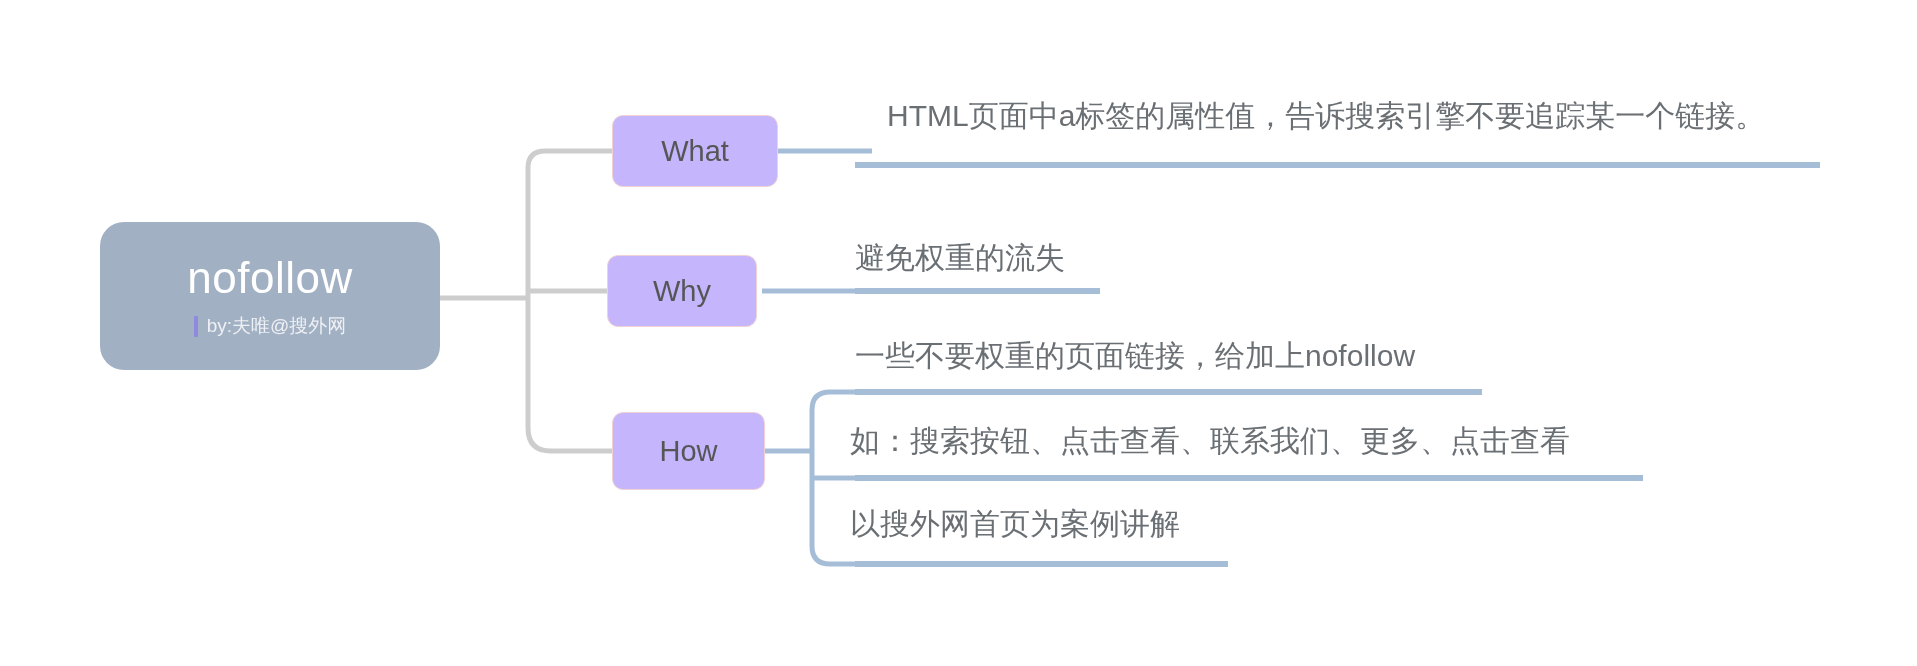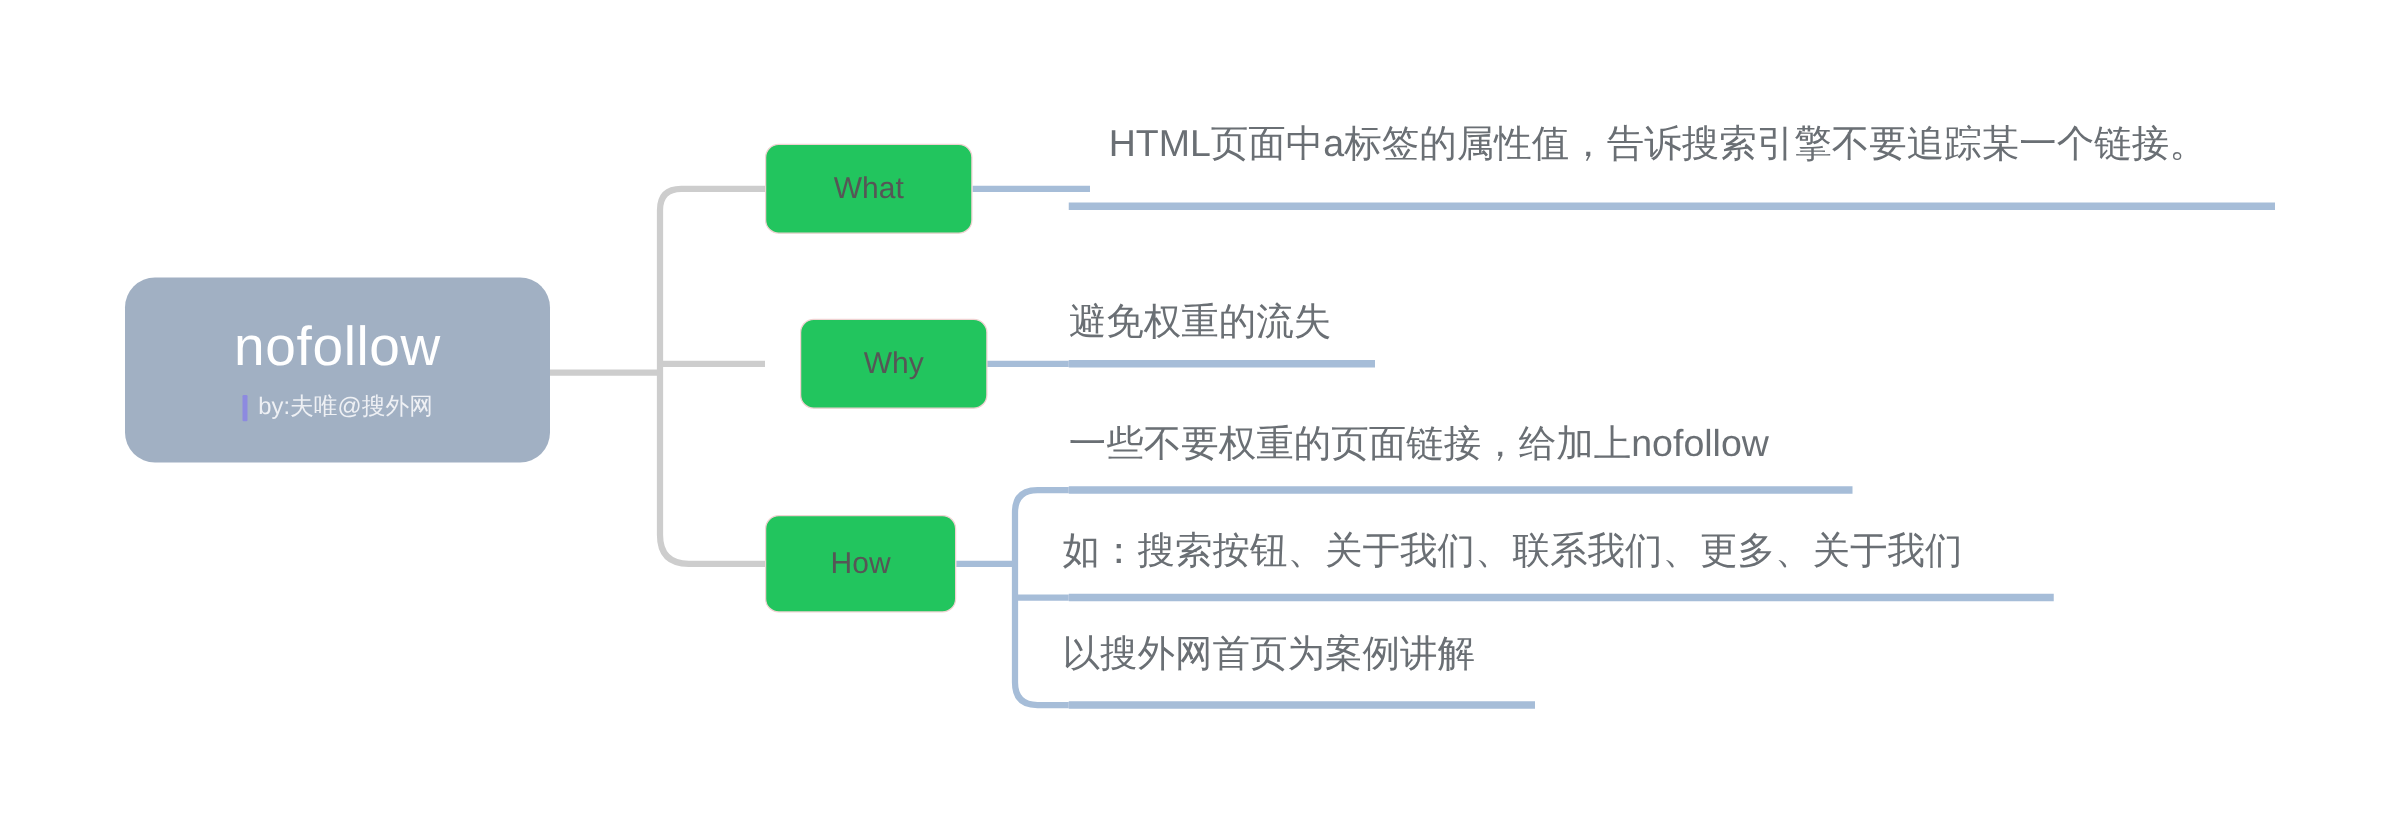--- a/index.html
+++ b/index.html
@@ -63,33 +63,33 @@
     display: inline-block;
     width: 4px;
     height: 21px;
     background: #8d8ae0;
     border-radius: 1px;
   }
 
   
   .branch-node {
     position: absolute;
-    background: #22c55e;
+    background: #c4b5fd;
     border: 1.5px solid #f0d2d2;
     border-radius: 11px;
     box-sizing: border-box;
     display: flex;
     align-items: center;
     justify-content: center;
     color: #565656;
-    font-size: 24px;
+    font-size: 29px;
     font-weight: 400;
   }
   .branch-what { left: 612px; top: 115px; width: 166px; height: 72px; }
-  .branch-why  { left: 640px; top: 255px; width: 150px; height: 72px; }
+  .branch-why  { left: 607px; top: 255px; width: 150px; height: 72px; }
   .branch-how  { left: 612px; top: 412px; width: 153px; height: 78px; }
 
   
   .leaf {
     position: absolute;
     color: #6a6f74;
     font-size: 30px;
     line-height: 1.05;
     white-space: nowrap;
     font-weight: 400;
@@ -145,16 +145,16 @@
   </div>
   <div class="branch-node branch-how">
     <span>How</span>
   </div>
 
   <div class="leaf leaf-what">HTML页面中a标签的属性值，告诉搜索引擎不要追踪某一个链接。</div>
 
   <div class="leaf leaf-why">避免权重的流失</div>
 
   <div class="leaf leaf-how1">一些不要权重的页面链接，给加上nofollow</div>
-  <div class="leaf leaf-how2">如：搜索按钮、关于我们、联系我们、更多、关于我们</div>
+  <div class="leaf leaf-how2">如：搜索按钮、点击查看、联系我们、更多、点击查看</div>
   <div class="leaf leaf-how3">以搜外网首页为案例讲解</div>
 
 </div>
 
 </body></html>

